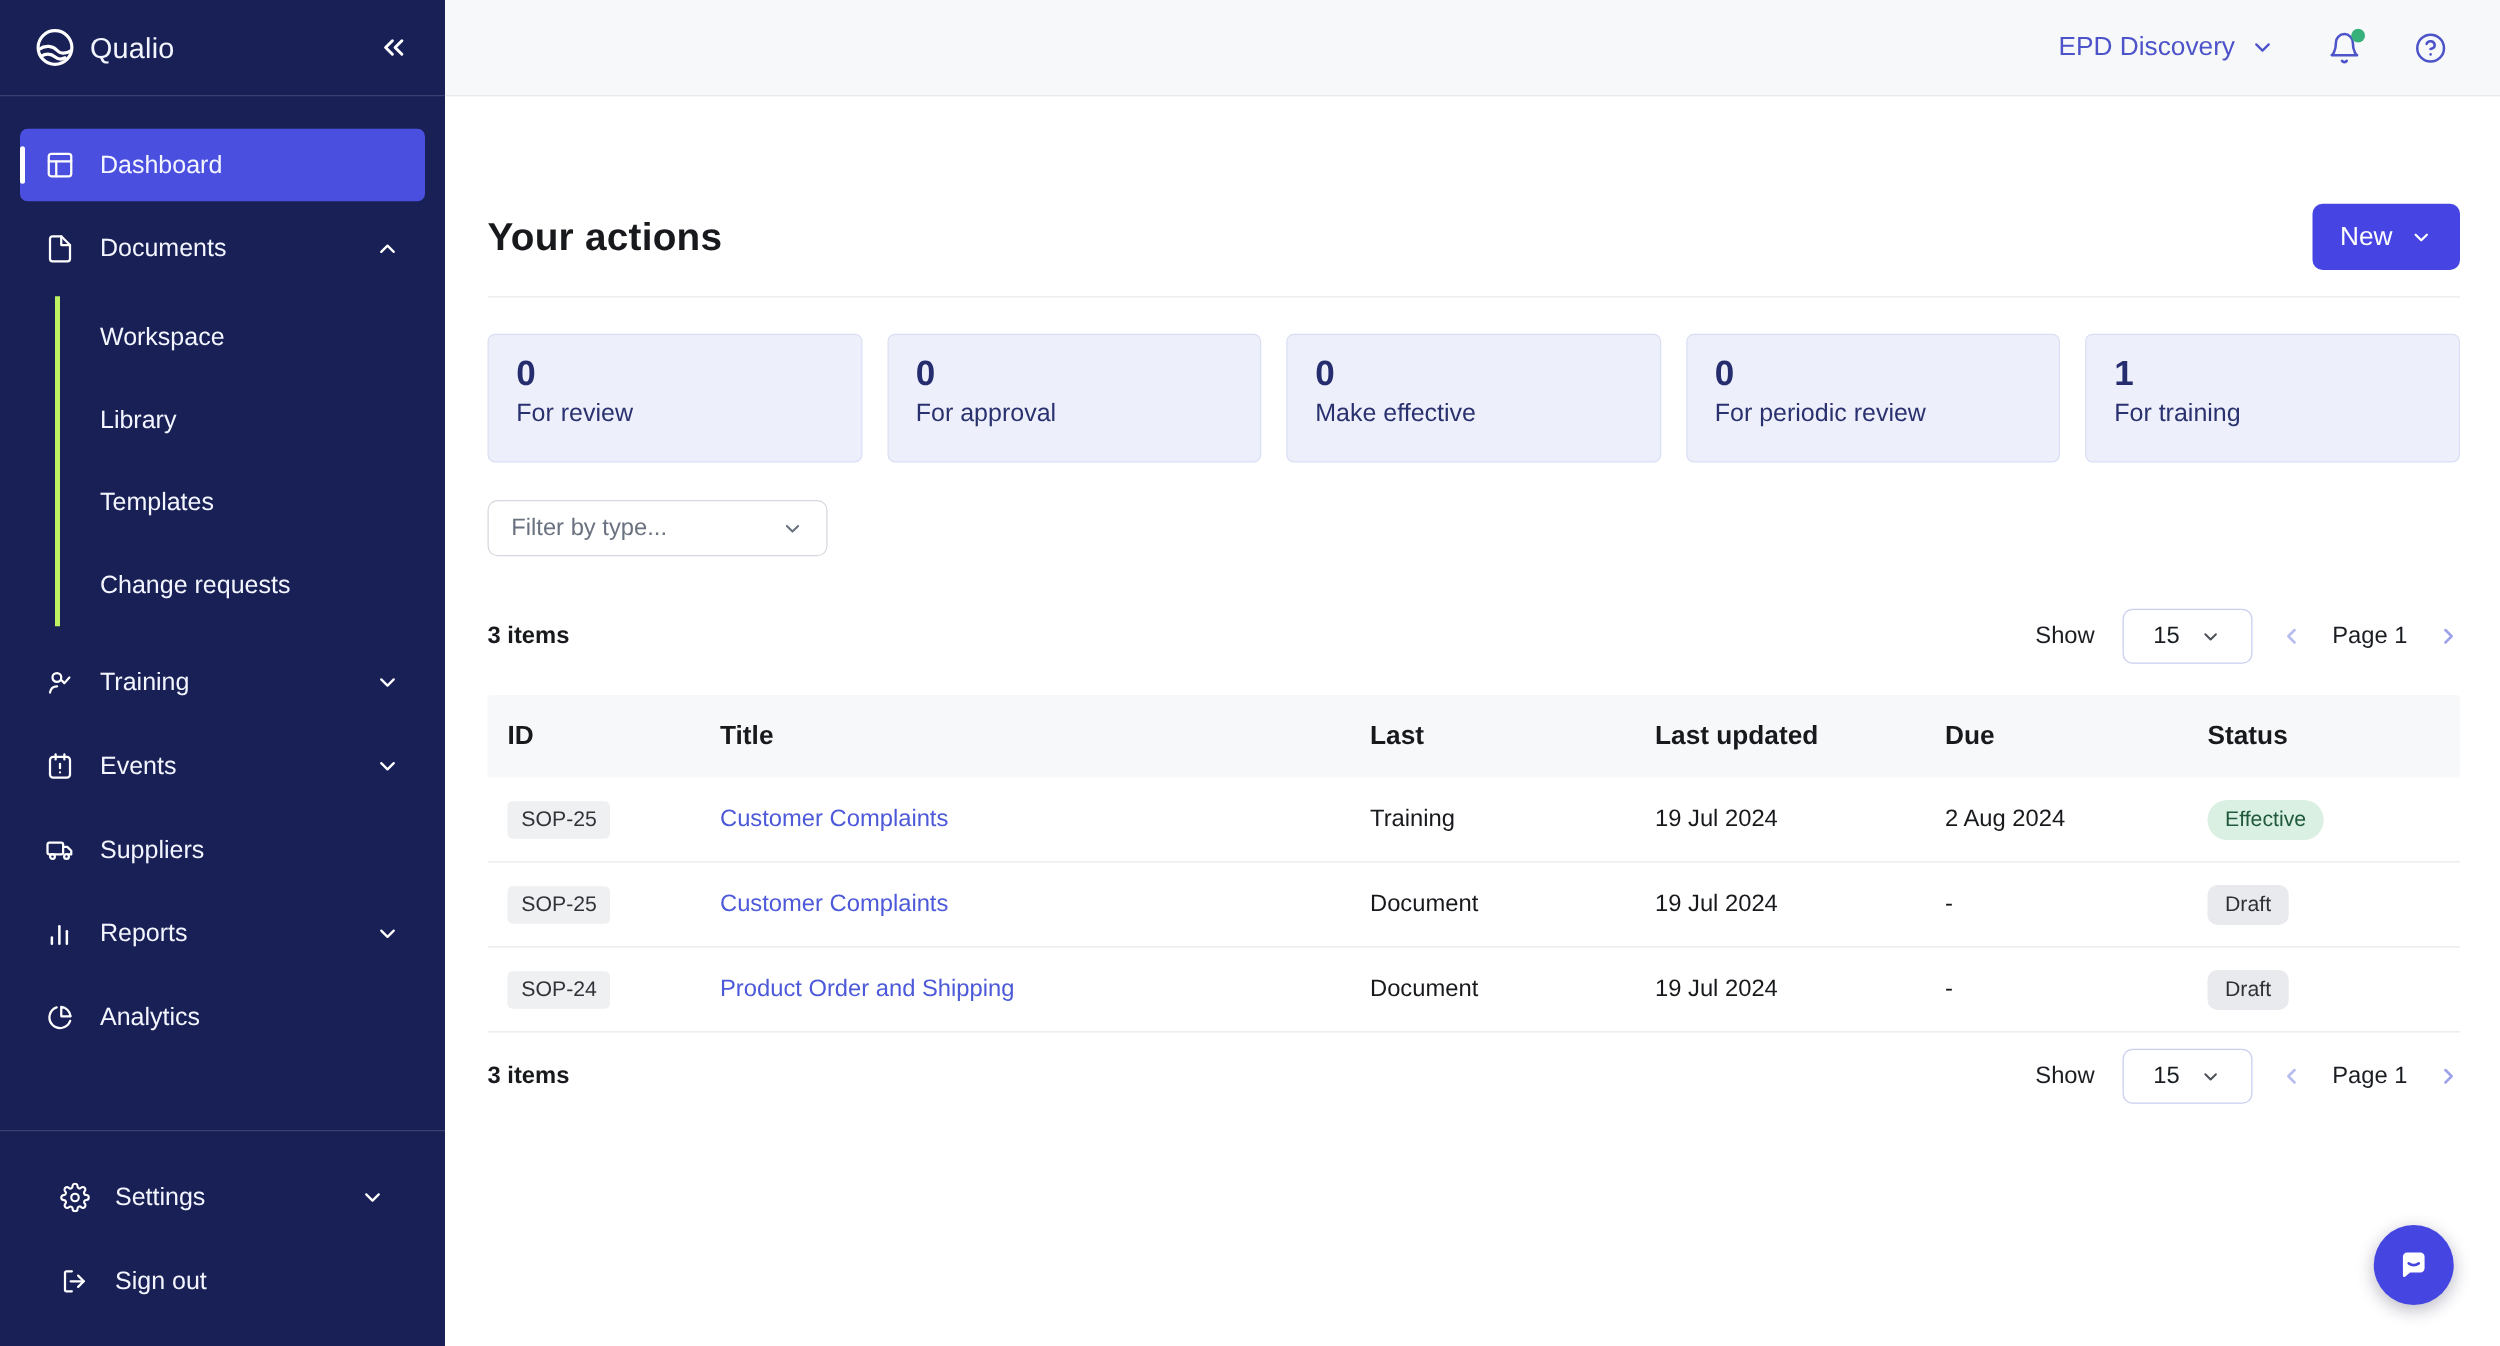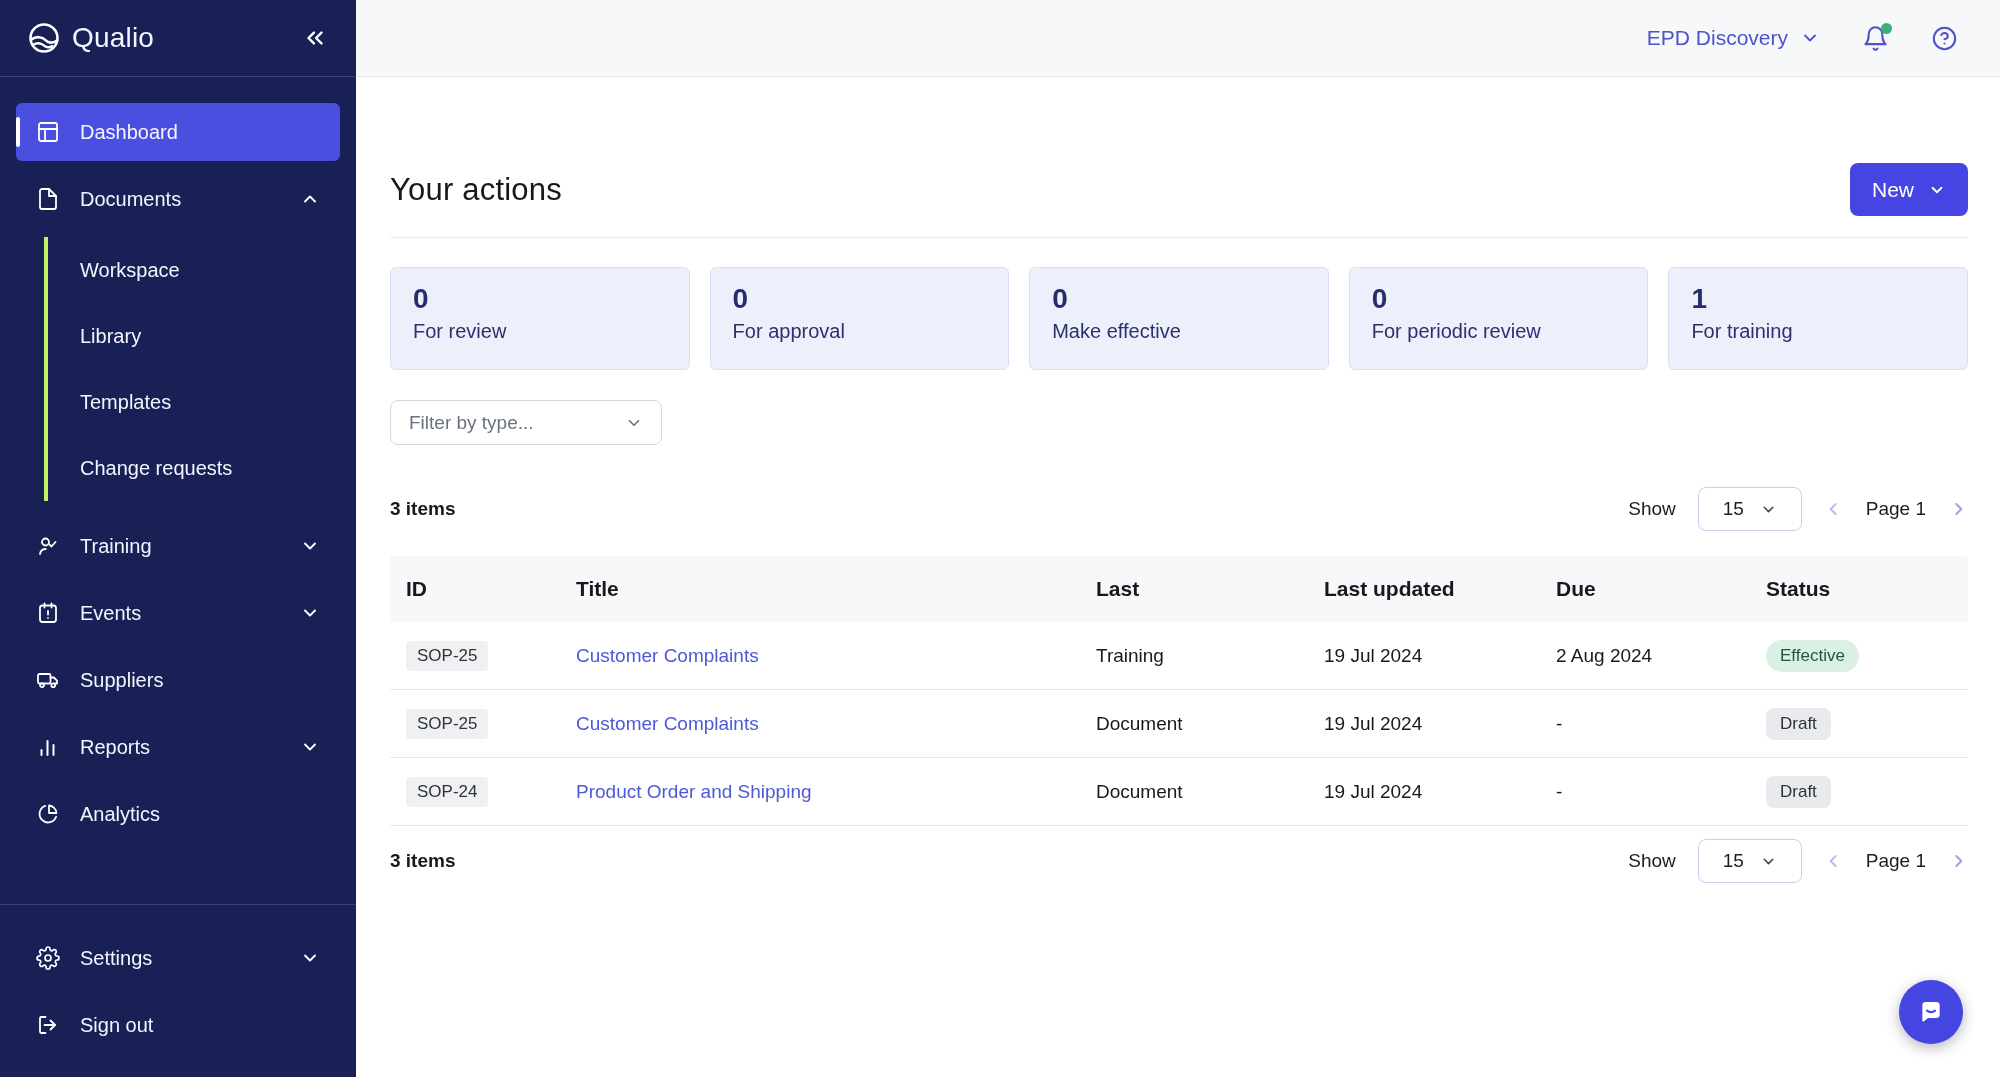--- a/index.html
+++ b/index.html
@@ -4,52 +4,52 @@
 <style>
   * { box-sizing: border-box; margin: 0; padding: 0; }
   html,body { width:2000px; height:1077px; }
   body { font-family: "Liberation Sans", sans-serif; background:#fff; }
   .app { position:relative; width:2000px; height:1077px; display:flex; overflow:hidden; background:#fff; }
 
   
   .sidebar { width:356px; flex-shrink:0; background:#192056; color:#F4F6FF; display:flex; flex-direction:column; }
   .sb-head { height:77px; display:flex; align-items:center; padding:0 28px 0 26px; border-bottom:1px solid rgba(255,255,255,.15); }
   .logo-mark svg { width:36px; height:36px; display:block; }
-  .brand { font-size:28px; font-weight:500; margin-left:10px; letter-spacing:.2px; }
+  .brand { font-size:23px; font-weight:500; margin-left:10px; letter-spacing:.2px; }
   .collapse-btn { margin-left:auto; background:none; border:none; color:#fff; cursor:pointer; padding:0; }
   .collapse-btn svg { width:26px; height:26px; display:block; }
 
   .sb-nav { padding-top:26px; flex:1; overflow:hidden; }
   .nav-item { position:relative; height:58px; margin:0 16px 9px; padding:0 20px; border-radius:6px;
               display:flex; align-items:center; gap:20px; font-size:20px; cursor:pointer; }
   .nav-item.active { background:#4B4FE0; }
   .active-bar { position:absolute; left:0; top:14px; width:4px; height:30px; background:#fff; border-radius:3px; }
   .nicon { display:flex; }
   .nicon svg { width:24px; height:24px; }
   .chev { margin-left:auto; display:flex; }
   .chev svg { width:20px; height:20px; }
 
   .subnav { margin:4px 0 16px 44px; border-left:4px solid #bef264; }
   .sub-item { height:66px; display:flex; align-items:center; padding-left:32px; font-size:20px; cursor:pointer; }
 
-  .sb-foot { border-top:1px solid rgba(255,255,255,.15); padding:24px 0 14px; }
+  .sb-foot { border-top:1px solid rgba(255,255,255,.15); padding:24px 12px 14px; }
 
   
   .main { flex:1; display:flex; flex-direction:column; background:#fff;gap:45px; }
   .topbar { height:77px; flex-shrink:0; background:#F7F8F9; border-bottom:1px solid #E7E9EC;
             display:flex; align-items:center; justify-content:flex-end; padding:0 42px; }
   .workspace { display:flex; align-items:center; gap:12px; color:#4D53C9; font-size:21px; cursor:pointer; }
   .workspace svg { width:20px; height:20px; }
   .icon-btn { background:none; border:none; cursor:pointer; color:#4D53C9; position:relative; margin-left:42px; padding:0; }
   .icon-btn svg { width:27px; height:27px; display:block; }
   .notif-dot { position:absolute; top:-2px; right:-3px; width:11px; height:11px; border-radius:50%; background:#36B17A; }
 
   .content { padding:0 32px 0 34px; flex:1; }
   .page-head { padding-top:20px; height:115px; display:flex; align-items:center; justify-content:space-between; }
-  .page-title { font-size:31px; font-weight:400; color:#17191D; letter-spacing:.2px; }
+  .page-title { font-size:31px; font-weight:700; color:#17191D; letter-spacing:.2px; }
   .new-btn { background:#4645E3; color:#fff; border:none; border-radius:8px; height:53px; padding:0 22px;
              font-size:21px; font-family:inherit; display:flex; align-items:center; gap:14px; cursor:pointer; }
   .new-btn svg { width:18px; height:18px; }
   .head-divider { height:1px; background:#E8EAED; }
 
   .stats { display:flex; gap:20px; margin-top:29px; }
   .stat-card { flex:1; height:103px; background:#EDEFFA; border:1px solid #DBDFF4; border-radius:6px;
                padding:15px 22px; cursor:pointer; }
   .stat-value { font-size:28px; font-weight:700; color:#262D6F; }
   .stat-label { font-size:20px; color:#2A316F; margin-top:5px; }

